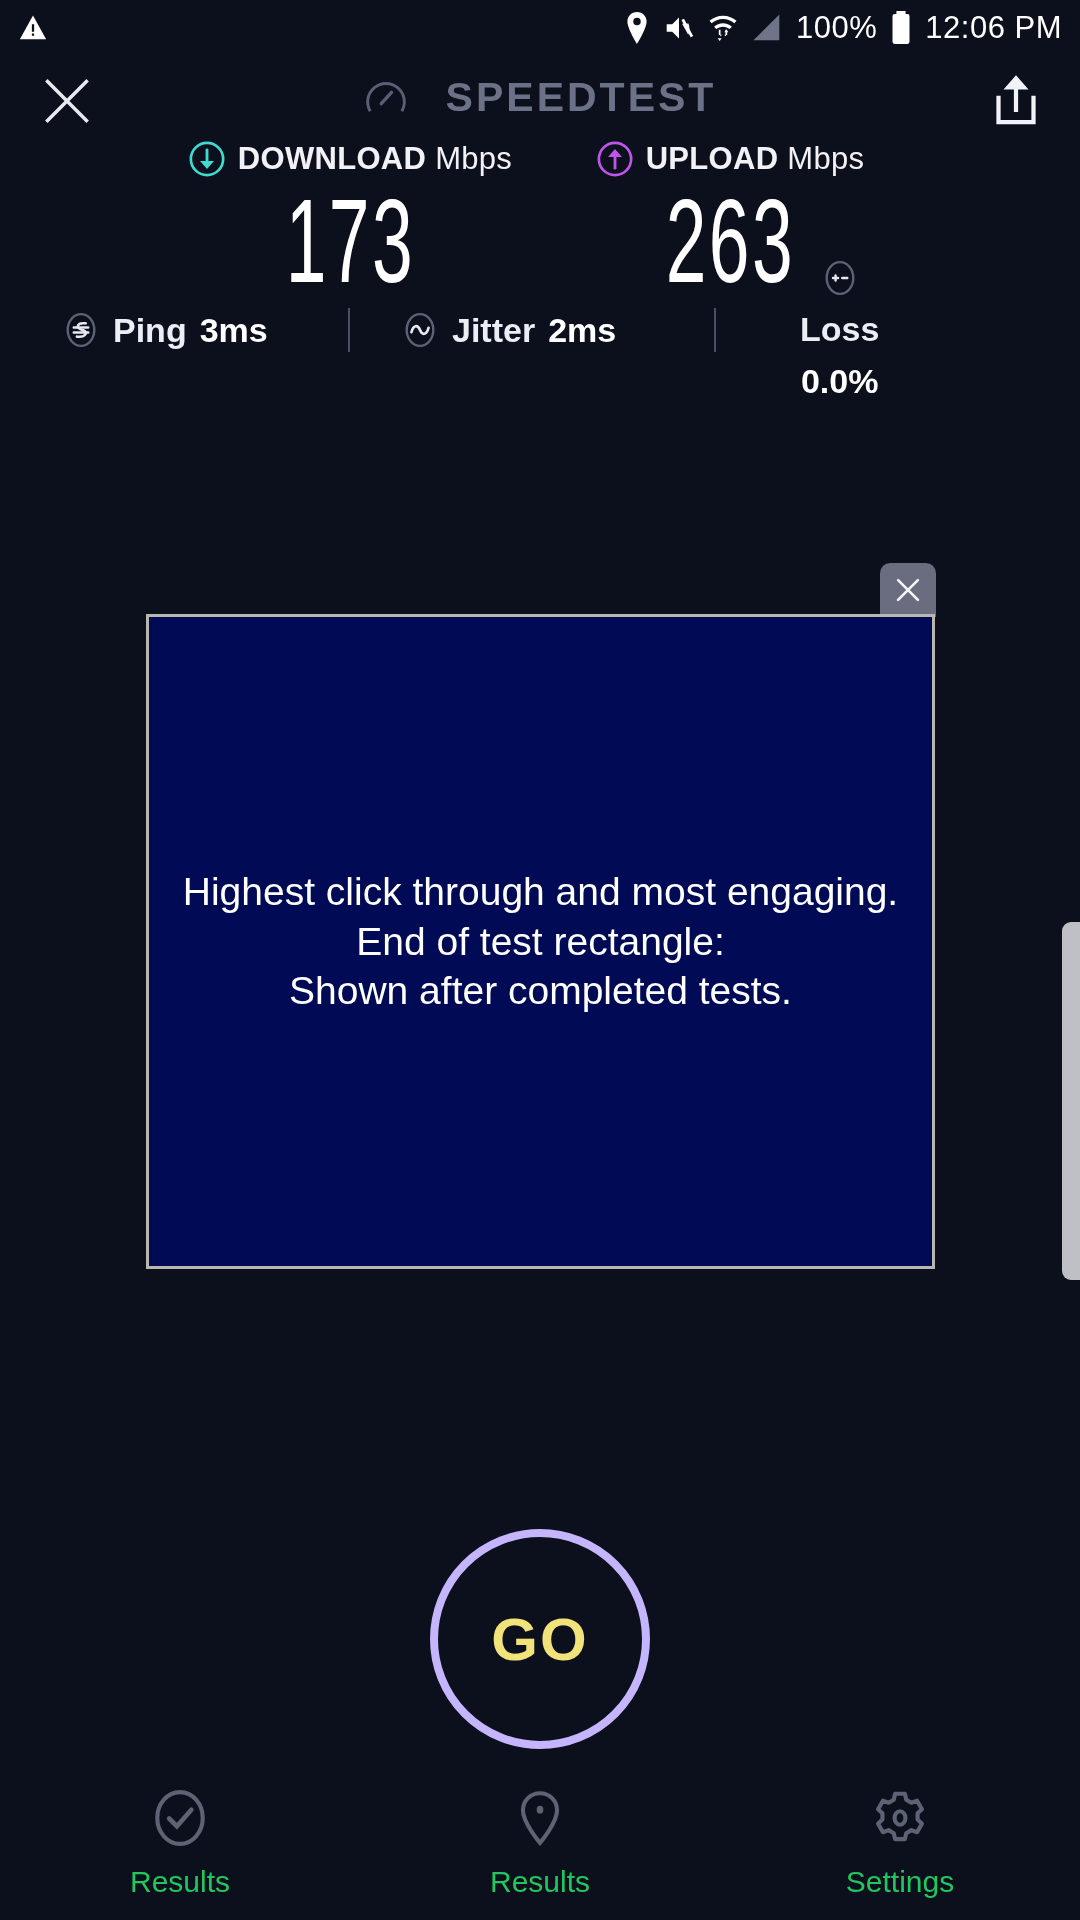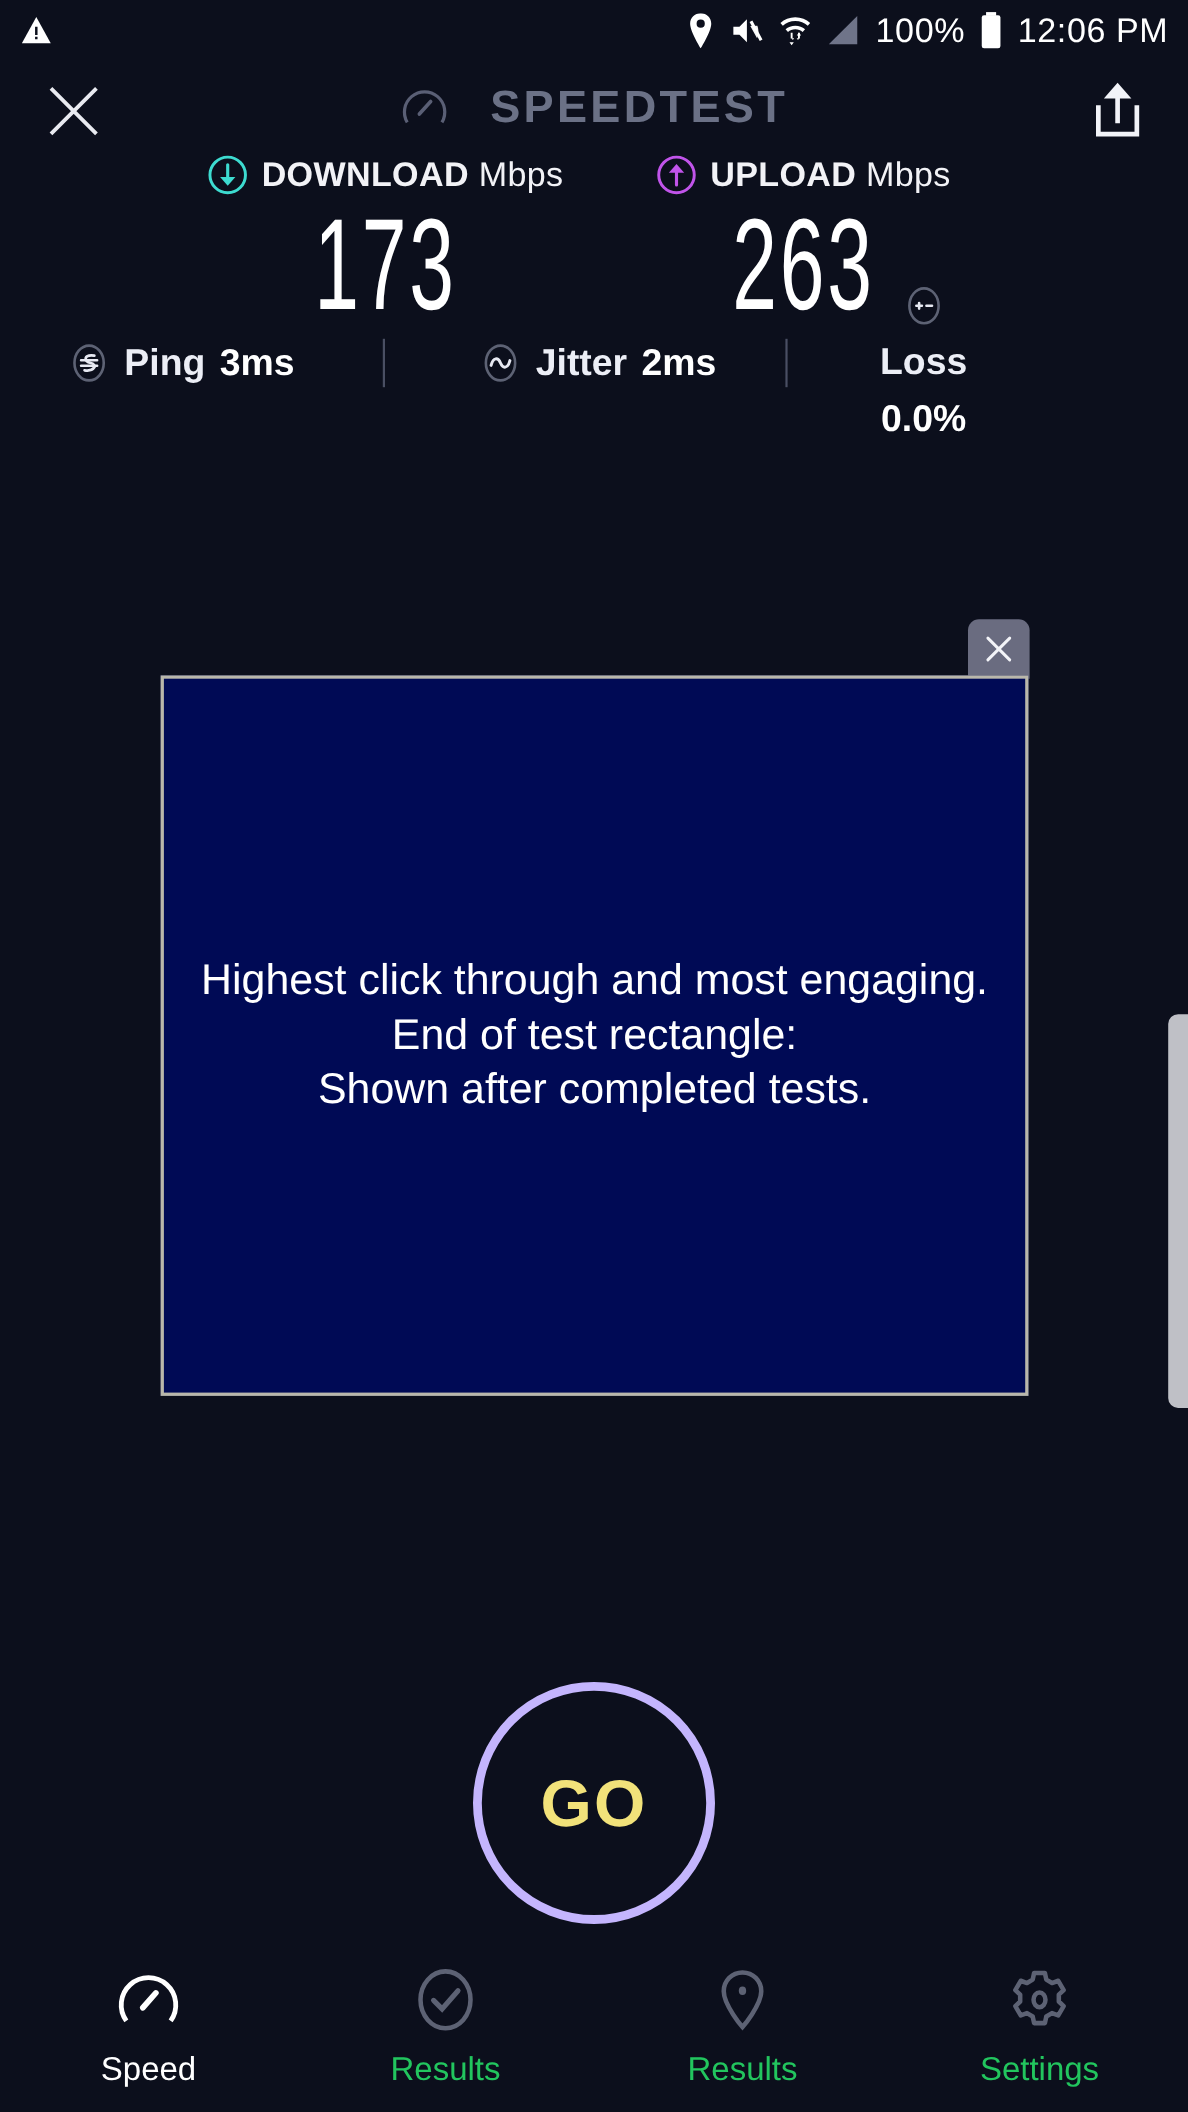--- a/index.html
+++ b/index.html
@@ -55,21 +55,21 @@
   #stats{
     position:absolute; left:0; top:300px; width:1080px; height:60px;
     display:flex; align-items:center;
   }
   .stat{ display:flex; align-items:center; gap:13px; }
   .stat-name{ color:#eceef6; font-size:34px; font-weight:700; }
   .stat-val{ color:#ffffff; font-size:34px; font-weight:700; }
   .stat-div{ width:2px; height:44px; background:#4a4f63; }
   #stat-ping{ position:absolute; left:62px;justify-content:space-between; }
   #stat-div1{ position:absolute; left:348px; }
-  #stat-jitter{ position:absolute; left:436px; }
+  #stat-jitter{ position:absolute; left:401px; }
   #stat-div2{ position:absolute; left:714px; }
   #stat-loss{ position:absolute; left:800px;flex-direction:column; }
 
   
   #ad-close{
     position:absolute; left:880px; top:563px; width:56px; height:54px;
     background:#6a6c80; border-radius:10px 10px 0 0;
     display:flex; align-items:center; justify-content:center;
   }
   #ad-rect{
@@ -253,27 +253,20 @@
   </div>
 
   <div id="page-scrollbar"></div>
 
   <div id="go-button">
     <span id="go-label">GO</span>
   </div>
 
   <div id="bottomnav">
 
-    <div class="nav-item active">
-      <svg width="62" height="62" viewBox="0 0 24 24">
-        <path fill="none" stroke="#ffffff" stroke-width="1.7" d="M4.2 19.4A9.6 9.6 0 1 1 19.8 19.4"></path>
-        <path stroke="#ffffff" stroke-width="2" stroke-linecap="round" d="M10 14.8 L14.6 9.6"></path>
-      </svg>
-      <span class="nav-label">Speed</span>
-    </div>
 
     <div class="nav-item">
       <svg width="62" height="62" viewBox="0 0 24 24">
         <ellipse cx="12" cy="12" rx="8.8" ry="10" fill="none" stroke="#5d6274" stroke-width="1.6"></ellipse>
         <path fill="none" stroke="#5d6274" stroke-width="1.8" stroke-linecap="round" d="M7.8 12.2 L10.8 15.2 L16.4 8.8"></path>
       </svg>
       <span class="nav-label">Results</span>
     </div>
 
     <div class="nav-item">

